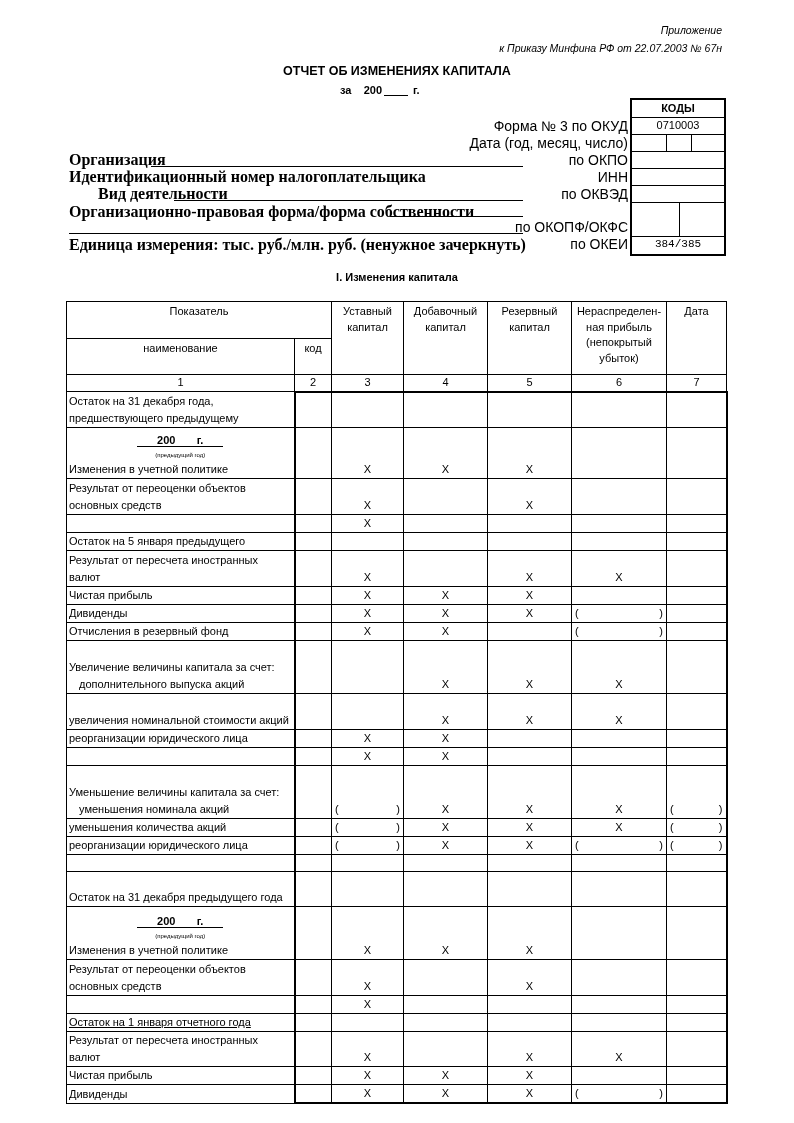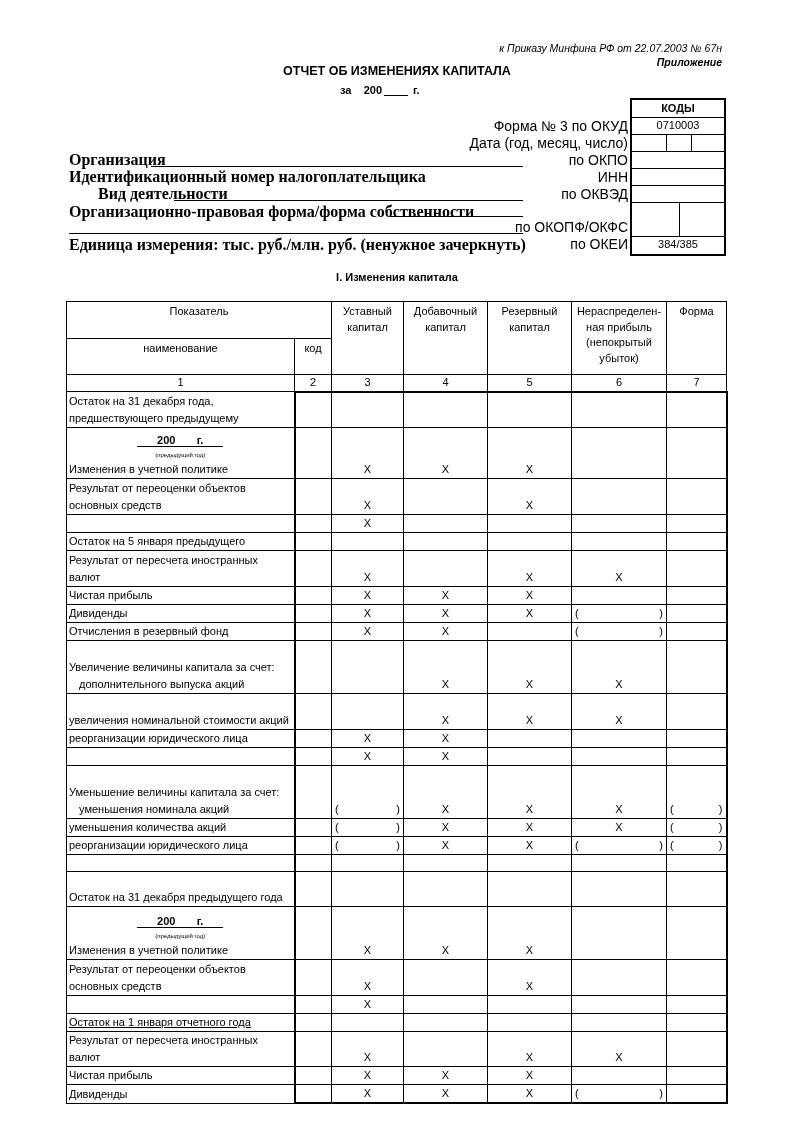--- a/index.html
+++ b/index.html
@@ -1,27 +1,27 @@
 <!DOCTYPE html>
 <html><head>
 <meta charset="utf-8">
 <style>
   html, body { margin:0; padding:0; background:#fff; }
   body { width:794px; height:1123px; position:relative; overflow:hidden;
          font-family:"DejaVu Sans", sans-serif; color:#000; }
   .abs { position:absolute; }
   .appx { font-family:"Liberation Sans", sans-serif; font-style:italic; font-size:10.5px; text-align:right; right:72px; }
-  .appx.b { font-weight:bold;margin-top:32px; }
+  .appx.b { font-weight:normal; }
   .title { left:0; width:794px; top:64px; text-align:center; font-family:"Liberation Sans", sans-serif; font-weight:bold; font-size:12.5px; }
   .subtitle { top:84px; left:340px; font-family:"Liberation Sans", sans-serif; font-weight:bold; font-size:11px; }
   .subtitle .blank { display:inline-block; width:24px; border-bottom:1px solid #000; height:10px; vertical-align:bottom; margin:0 2px; }
   .lbl-right { font-family:"Liberation Sans", sans-serif; font-size:14px; text-align:right; width:300px; }
   .codes { left:630px; top:98px; width:96px; border:2px solid #000; box-sizing:border-box; }
   .codes .crow { border-bottom:1px solid #000; box-sizing:border-box; font-family:"Liberation Sans", sans-serif; font-size:11px; text-align:center; display:flex; }
-  .codes .crow:last-child { border-bottom:none; }
+  .codes .crow:last-child { border-bottom:none;font-family:Liberation Mono, monospace; }
   .codes .cell { flex:1; border-right:1px solid #000; }
   .codes .cell:last-child { border-right:none; }
   .orglbl { font-family:"Liberation Serif", serif; font-weight:bold; font-size:16px; left:69px; }
   .line { border-bottom:1px solid #000; height:0; }
   .section { top:271px; left:0; width:794px; text-align:center; font-family:"Liberation Sans", sans-serif; font-weight:bold; font-size:11px; }
   table.main { position:absolute; left:66px; top:301px; border-collapse:collapse; table-layout:fixed; font-family:"Liberation Sans", sans-serif; font-size:11px; }
   table.main td { border:1px solid #000; padding:0 2px; vertical-align:bottom; box-sizing:border-box; overflow:hidden; line-height:17px; }
   table.main td.c { text-align:center; }
   table.main thead td { vertical-align:top; text-align:center; line-height:15.5px; padding-top:2px; }
   .thick-top td.d { border-top:2px solid #000; }
@@ -107,21 +107,21 @@
       <col style="width:95px">
       <col style="width:60px">
   </colgroup>
   <thead>
     <tr style="height:37px">
       <td colspan="2">Показатель</td>
       <td rowspan="2">Уставный капитал</td>
       <td rowspan="2">Добавочный капитал</td>
       <td rowspan="2">Резервный капитал</td>
       <td rowspan="2">Нераспределен-ная прибыль (непокрытый убыток)</td>
-      <td rowspan="2">Форма</td>
+      <td rowspan="2">Дата</td>
     </tr>
     <tr style="height:36px">
       <td>наименование</td>
       <td>код</td>
     </tr>
     <tr style="height:17px">
       <td style="line-height:14px;padding-top:0">1</td>
       <td style="line-height:14px;padding-top:0">2</td>
       <td style="line-height:14px;padding-top:0">3</td>
       <td style="line-height:14px;padding-top:0">4</td>

